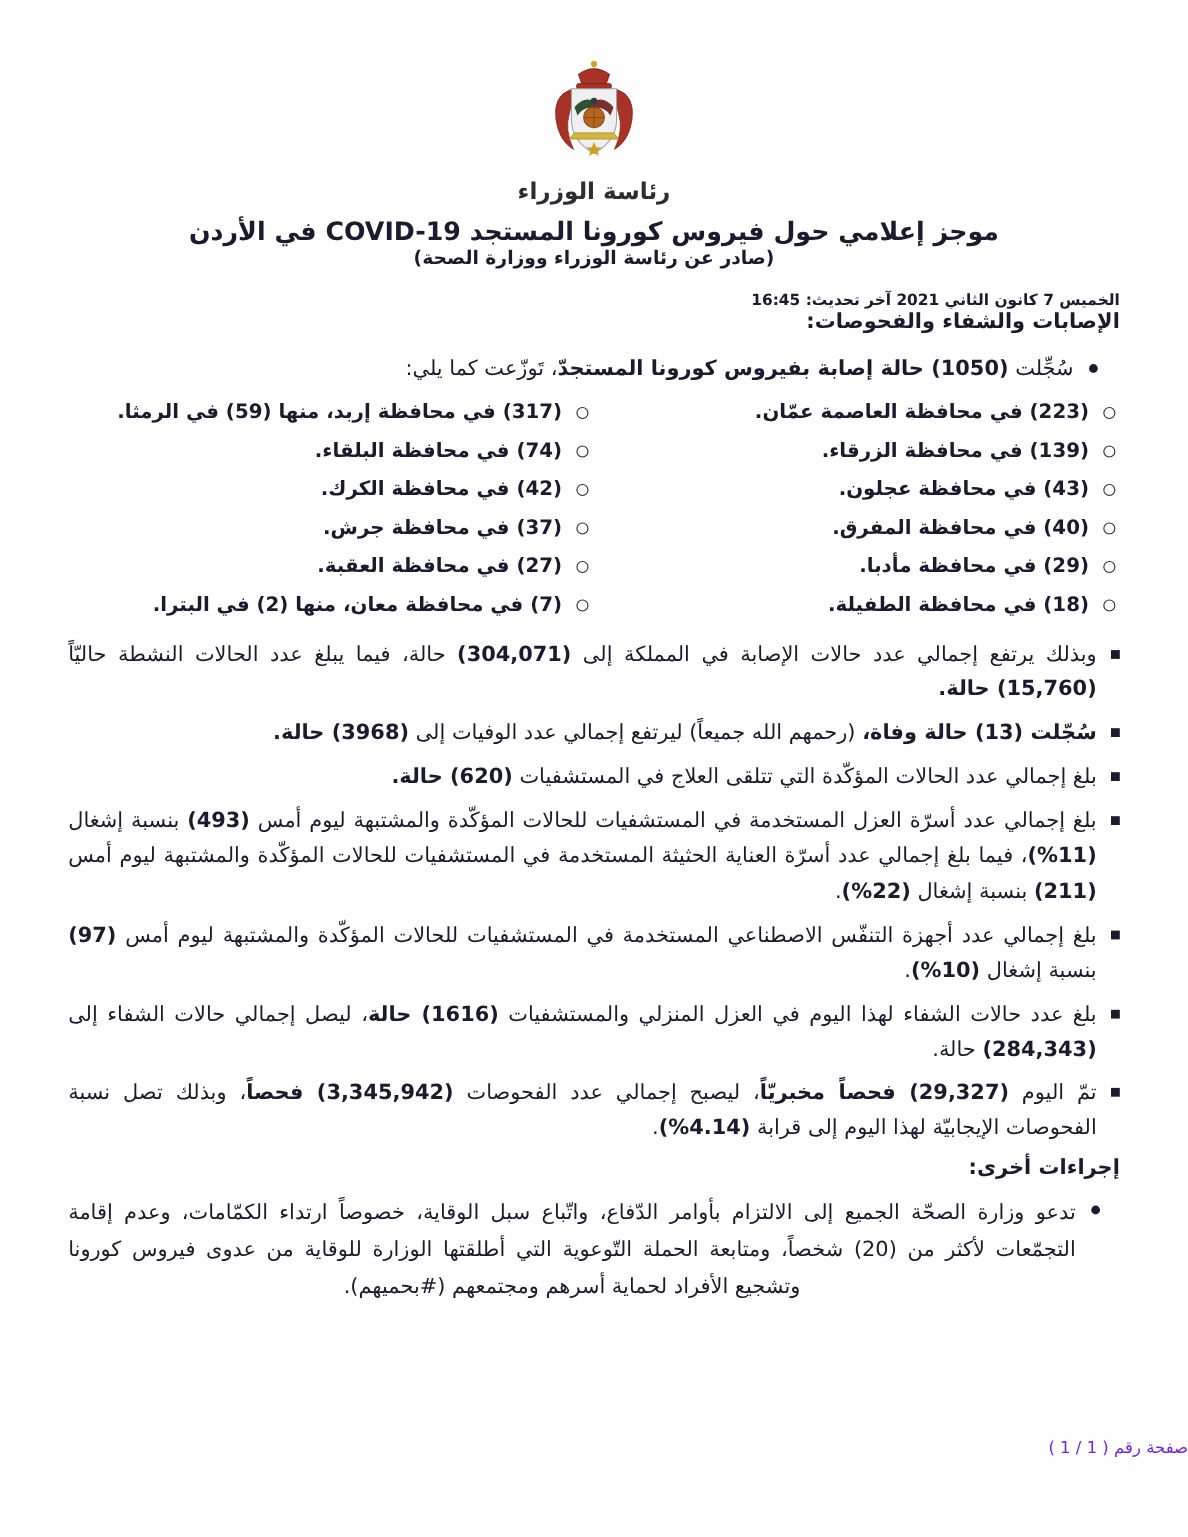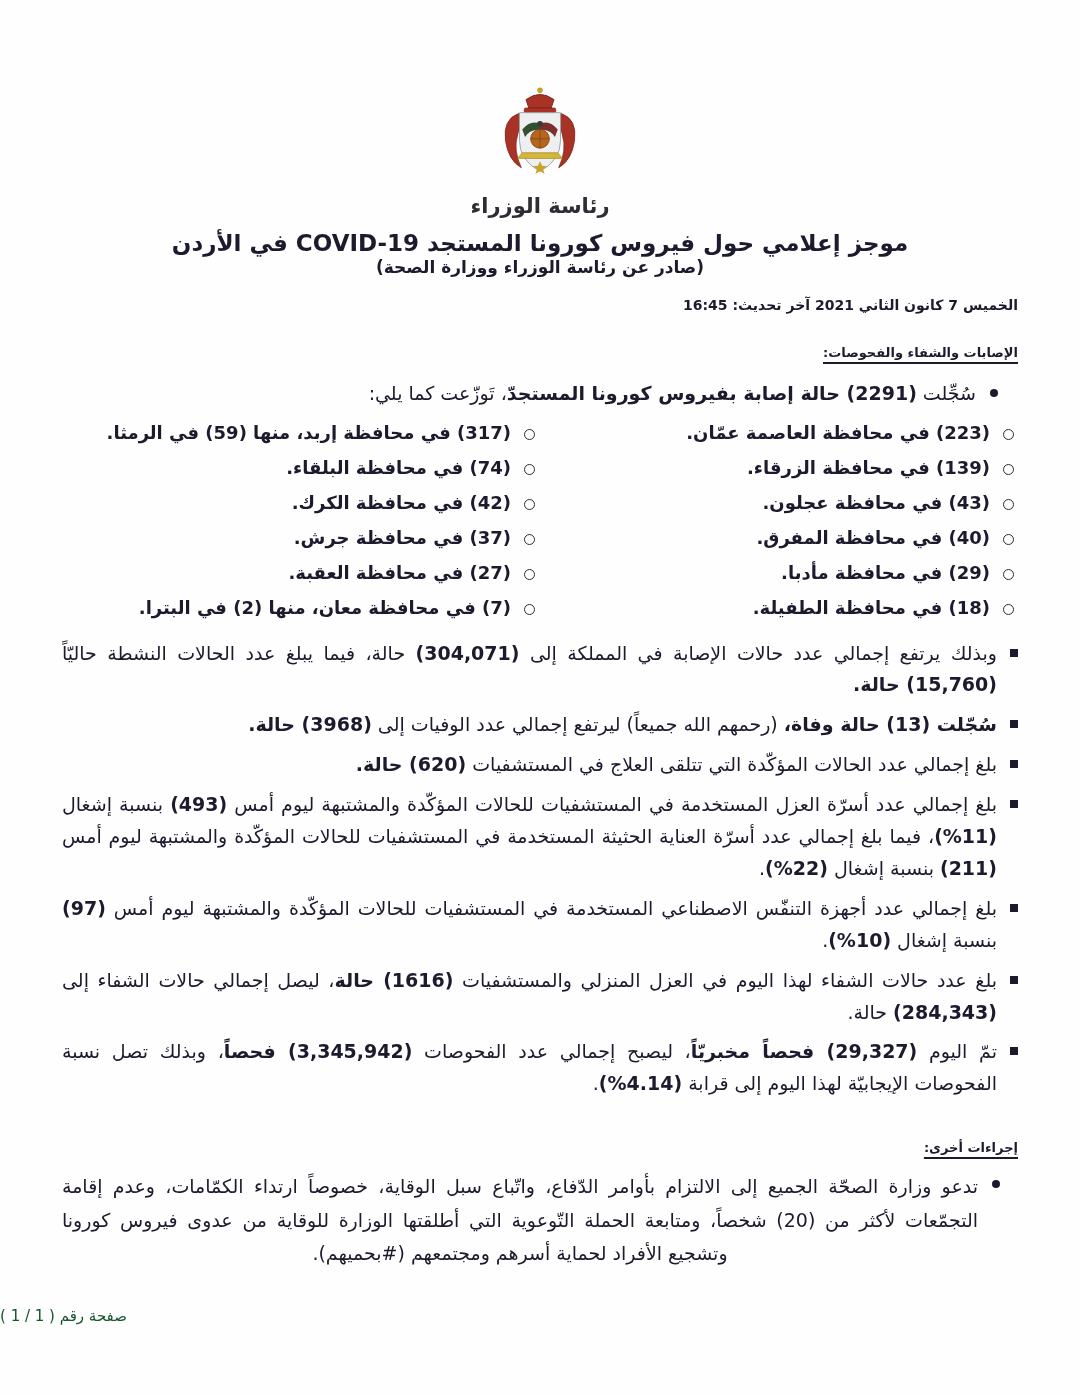--- a/index.html
+++ b/index.html
@@ -1,48 +1,48 @@
 <!DOCTYPE html>
 <html lang="ar" dir="rtl"><head>
 <meta charset="utf-8">
 <style>
   html,body{margin:0;padding:0;background:#ffffff;}
   .page{
     width:1080px;height:1397px;box-sizing:border-box;position:relative;
     background:#fefefe;color:#1b1b2d;direction:rtl;
     font-family:"DejaVu Sans", sans-serif;
-    padding:84px 62px 0 62px;overflow:hidden;
+    padding:52px 62px 0 62px;overflow:hidden;
   }
   
   .crest-wrap{display:flex;flex-direction:column;align-items:center;}
   .calligraphy{font-size:21px;font-weight:700;color:#2d2d33;margin-top:2px;letter-spacing:1px;}
   .doc-title{text-align:center;font-size:23px;font-weight:700;margin-top:12px;}
   .doc-subtitle{text-align:center;font-size:17px;font-weight:700;margin-top:1px;}
   .date-line{text-align:right;font-size:14px;font-weight:700;margin-top:20px;}
   .section-h{
-    display:inline-block;font-size:13px;font-weight:700;margin-top:32px;
-    text-decoration:underline;text-underline-offset:5px;text-decoration-thickness:2px;
+    display:inline-block;font-size:19px;font-weight:700;margin-top:0;
+    text-underline-offset:5px;text-decoration-thickness:2px;
   }
   
   .intro{display:flex;gap:14px;margin-top:18px;padding-right:20px;font-size:19px;line-height:1.5;}
   .dot{width:8px;height:8px;border-radius:50%;background:#1b1b2d;flex:none;margin-top:10px;}
   
   .gov{display:grid;grid-template-columns:1fr 1fr;row-gap:14px;column-gap:6px;margin-top:14px;padding-right:4px;}
   .gov-item{display:flex;align-items:baseline;gap:13px;font-size:18px;font-weight:700;white-space:nowrap;}
   .ring{width:9px;height:9px;border:1.7px solid #2d2d33;border-radius:50%;flex:none;transform:translateY(1px);}
   
   .stats{margin-top:20px;}
   .stat{display:flex;gap:13px;margin-bottom:8px;}
   .sq{width:8px;height:8px;background:#1b1b2d;flex:none;margin-top:11px;}
   .stat .txt{margin:0;font-size:19px;line-height:1.68;text-align:justify;flex:1;}
   
   .actions{display:flex;gap:14px;margin-top:14px;padding-right:18px;}
   .actions .txt{margin:0;font-size:19px;line-height:1.75;text-align:justify;text-align-last:center;flex:1;}
   .b{font-weight:700;}
-  .footer{position:absolute;left:0;right:0;bottom:72px;text-align:left;font-size:15px;color:#14532d;}
+  .footer{position:absolute;left:0;right:0;bottom:72px;text-align:right;font-size:15px;color:#6d28d9;}
 </style>
 </head>
 <body>
 
 <div class="page">
 
   <div class="crest-wrap">
     <span>
       <svg width="112" height="104" viewBox="0 0 120 110" aria-hidden="true">
 
@@ -73,21 +73,21 @@
   <div class="doc-title">موجز إعلامي حول فيروس كورونا المستجد COVID-19 في الأردن</div>
   <div class="doc-subtitle">(صادر عن رئاسة الوزراء ووزارة الصحة)</div>
   <div class="date-line">الخميس 7 كانون الثاني 2021 آخر تحديث: 16:45</div>
 
   <div>
     <span class="section-h">الإصابات والشفاء والفحوصات:</span>
   </div>
 
   <div class="intro">
     <span class="dot"></span>
-    <p style="margin:0"><span>سُجِّلت </span><span class="b">(2291) حالة إصابة بفيروس كورونا المستجدّ</span><span>، تَوزّعت كما يلي:</span></p>
+    <p style="margin:0"><span>سُجِّلت </span><span class="b">(1050) حالة إصابة بفيروس كورونا المستجدّ</span><span>، تَوزّعت كما يلي:</span></p>
   </div>
 
   <div class="gov">
     <div class="gov-item">
         <span class="ring"></span>
         <span>(223) في محافظة العاصمة عمّان.</span>
       </div>
     <div class="gov-item">
         <span class="ring"></span>
         <span>(317) في محافظة إربد، منها (59) في الرمثا.</span>

